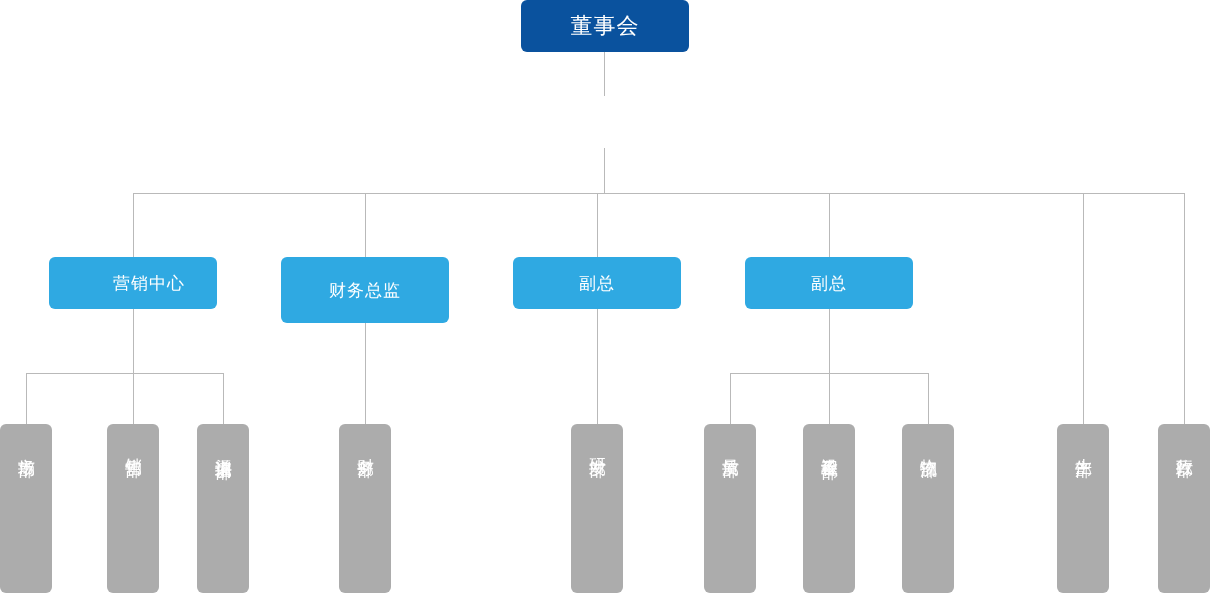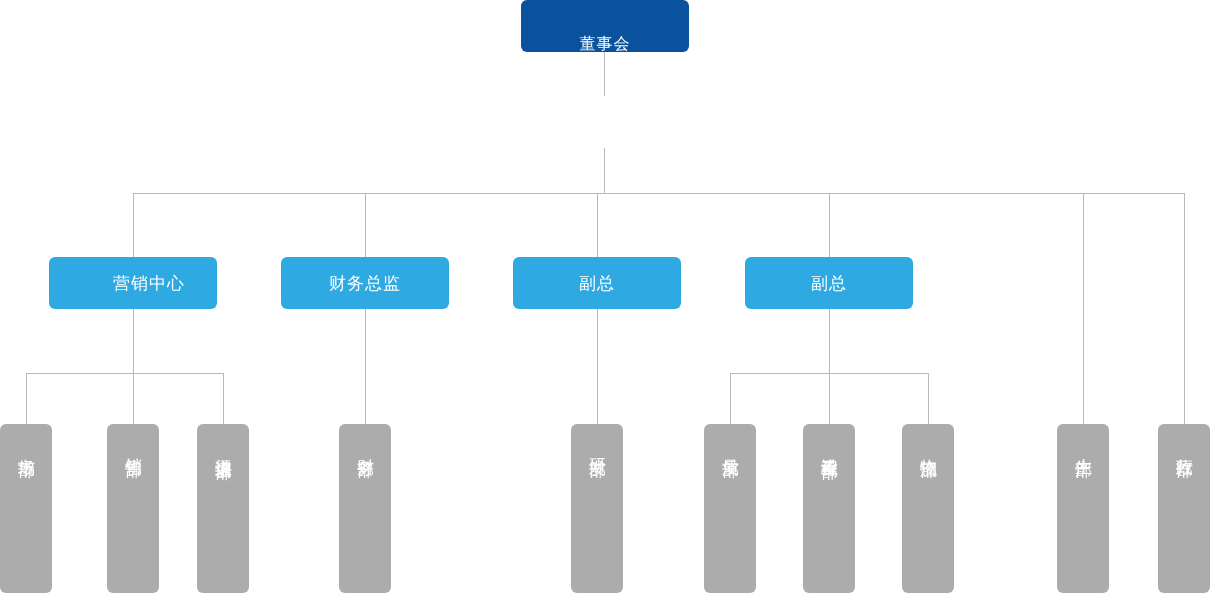--- a/index.html
+++ b/index.html
@@ -23,23 +23,22 @@
     color: #ffffff;
     display: flex;
     align-items: center;
     justify-content: center;
     text-align: center;
     line-height: 1.0;
     z-index: 3;
   }
   .node.level-top {
     background: #0A529E;
-    font-size: 16px;
+    font-size: 22px;
     letter-spacing: 1px;
-    align-items: flex-end;
   }
   .node.level-mid {
     background: #2FA9E2;
     font-size: 17px;
     letter-spacing: 1px;
   }
   .node.level-leaf {
     background: #ACACAC;
     font-size: 17px;
     align-items: flex-start;
@@ -98,21 +97,21 @@
 
   <div class="node level-top" style="left:521px; top:0px; width:168px; height:52px;">
     <span>董事会</span>
   </div>
 
 
   <div class="node level-mid" style="left:49px; top:257px; width:168px; height:52px;padding-left:32px;">
     <span>营销中心</span>
   </div>
 
-  <div class="node level-mid" style="left:281px; top:257px; width:168px; height:52px;">
+  <div class="node level-mid" style="left:281px; top:257px; width:168px; height:66px;">
     <span>财务总监</span>
   </div>
 
   <div class="node level-mid" style="left:513px; top:257px; width:168px; height:52px;">
     <span>副总</span>
   </div>
 
   <div class="node level-mid" style="left:745px; top:257px; width:168px; height:52px;">
     <span>副总</span>
   </div>

